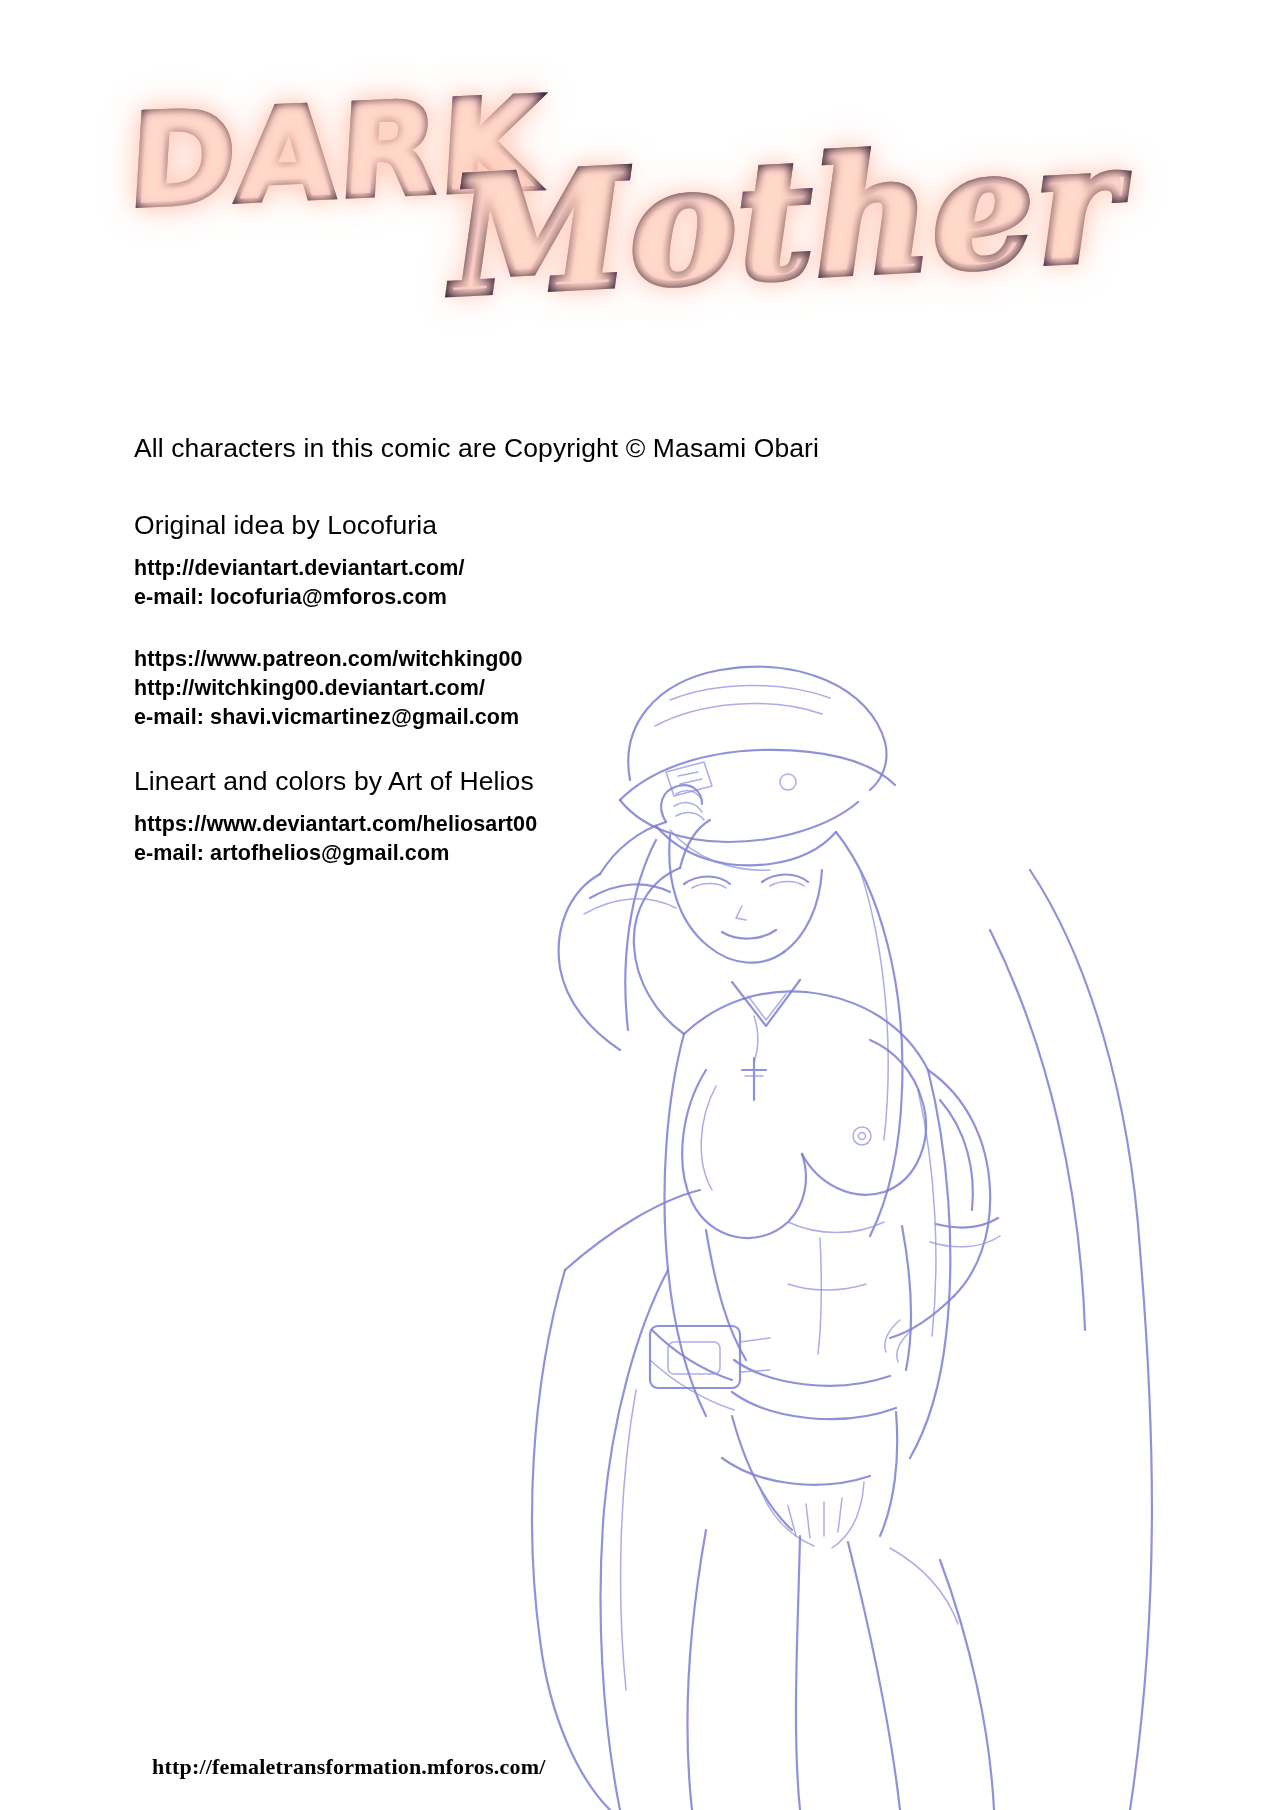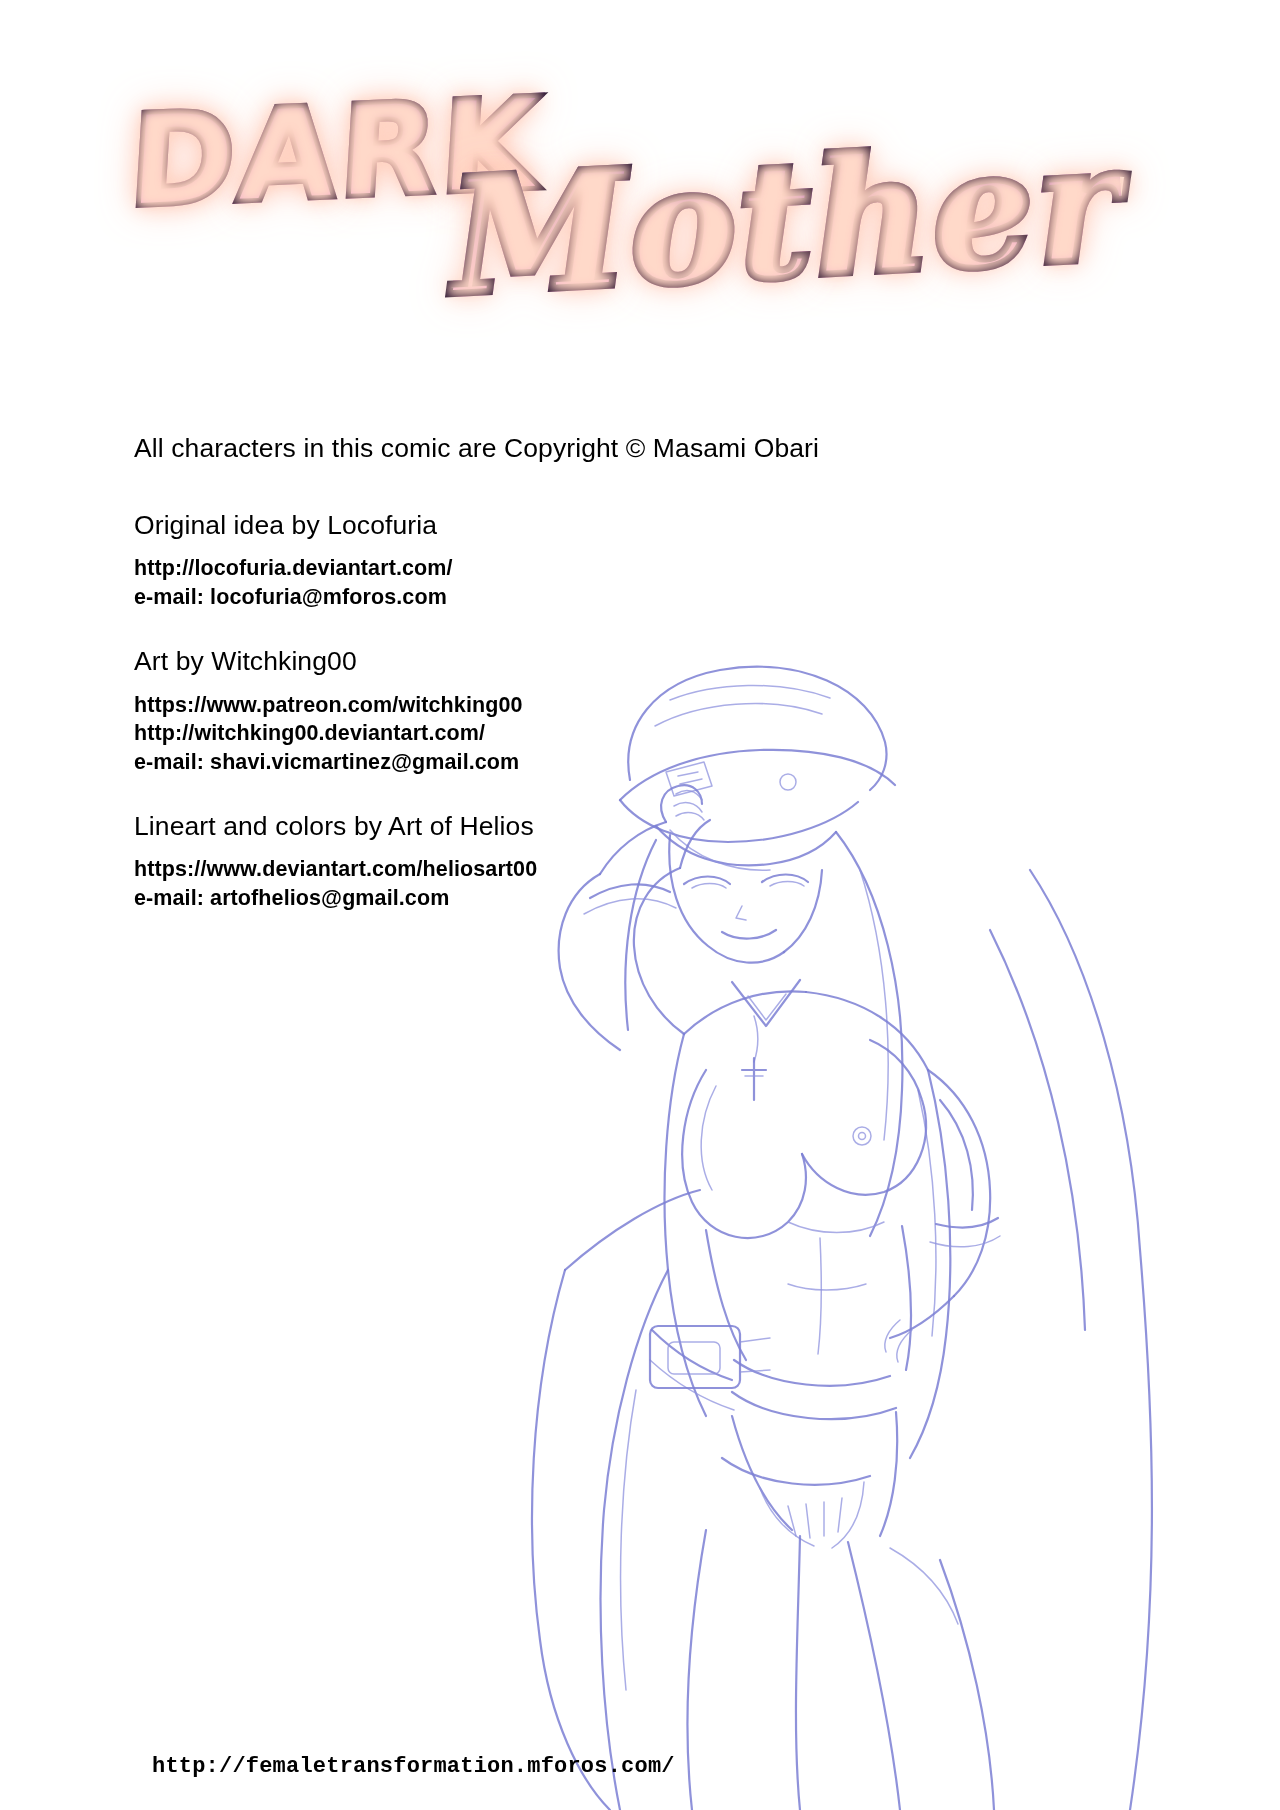--- a/index.html
+++ b/index.html
@@ -82,21 +82,21 @@
     letter-spacing: 0.1px;
   }
   .gap-lg { margin-bottom: 44px; }
   .tight { margin-bottom: 12px; }
 
   
   .footer {
     position: absolute;
     left: 152px;
     top: 1754px;
-    font-family: Liberation Mono, monospace;
+    font-family: Liberation Serif, serif;
     font-weight: bold;
     font-size: 22px;
     letter-spacing: 0.2px;
   }
 
   
   .artwork {
     position: absolute;
     left: 470px;
     top: 630px;
@@ -248,25 +248,24 @@
     <path class="sk-thin" d="M166 760 C 150 850, 146 960, 156 1060"></path>
   </svg>
 </div>
 
 <div class="credits">
 
   <p class="line-regular gap-lg">All characters in this comic are Copyright © Masami Obari</p>
 
   <p class="line-regular tight">Original idea by Locofuria</p>
   <div class="block-bold">
-    <p class="line-bold">http://locofuria.deviantart.com/</p>
+    <p class="line-bold">http://deviantart.deviantart.com/</p>
     <p class="line-bold">e-mail: locofuria@mforos.com</p>
   </div>
 
-  <p class="line-regular tight">Art by Witchking00</p>
   <div class="block-bold">
     <p class="line-bold">https://www.patreon.com/witchking00</p>
     <p class="line-bold">http://witchking00.deviantart.com/</p>
     <p class="line-bold">e-mail: shavi.vicmartinez@gmail.com</p>
   </div>
 
   <p class="line-regular tight">Lineart and colors by Art of Helios</p>
   <div class="block-bold">
     <p class="line-bold">https://www.deviantart.com/heliosart00</p>
     <p class="line-bold">e-mail: artofhelios@gmail.com</p>

